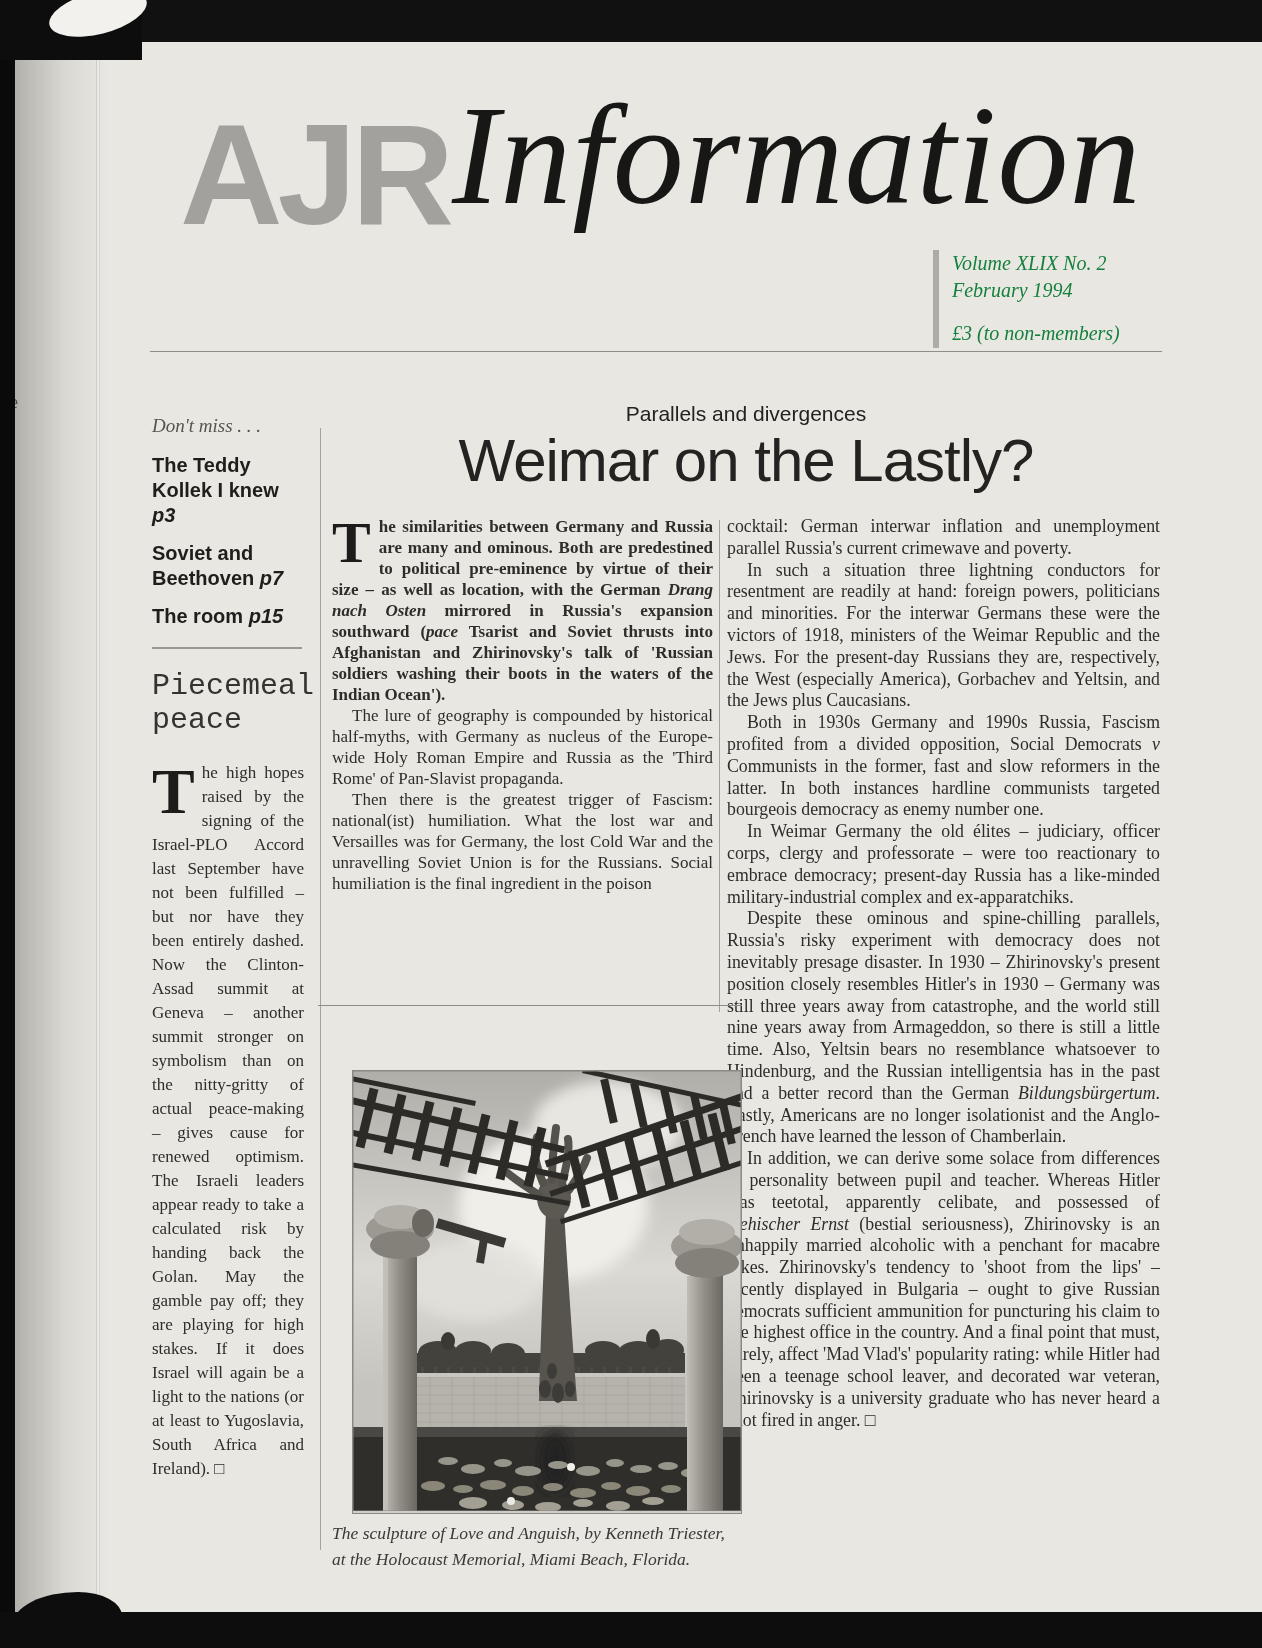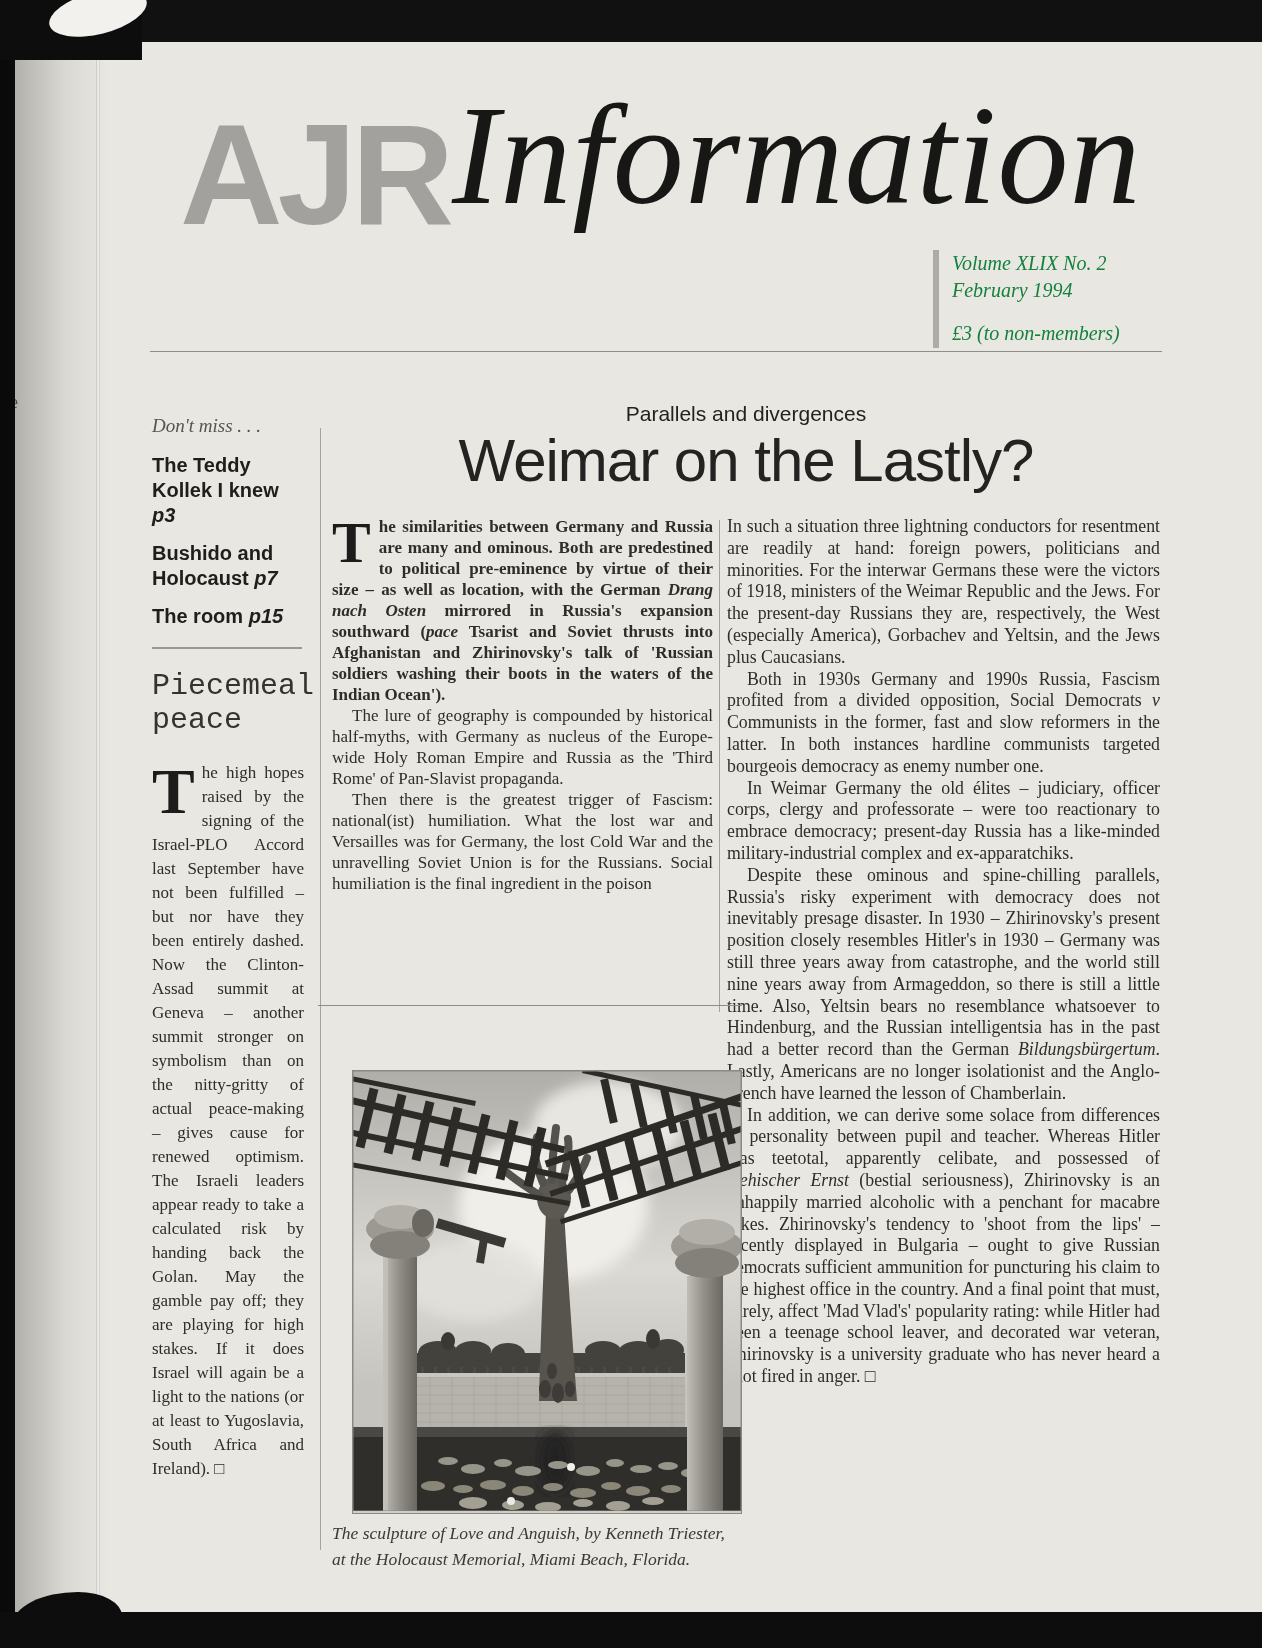--- a/index.html
+++ b/index.html
@@ -123,21 +123,21 @@
   </div>
   <div class="mast-rule"></div>
 
   <div class="sidebar">
     <div class="dont-miss">Don't miss . . .</div>
     <div class="sb-item">
       <span>The Teddy Kollek I knew</span>
       <span class="pg">p3</span>
     </div>
     <div class="sb-item">
-      <span>Bushido and Holocaust</span>
+      <span>Soviet and Beethoven</span>
       <span class="pg">p7</span>
     </div>
     <div class="sb-item">
       <span>The room</span>
       <span class="pg">p15</span>
     </div>
     <div class="sb-rule"></div>
     <div class="sb-head">Piecemeal peace</div>
     <div class="sb-body">
       <span class="dropcap">T</span><span>he high hopes raised by the signing of the Israel-PLO Accord last September have not been fulfilled – but nor have they been entirely dashed. Now the Clinton-Assad summit at Geneva – another summit stronger on symbolism than on the nitty-gritty of actual peace-making – gives cause for renewed optimism. The Israeli leaders appear ready to take a calculated risk by handing back the Golan. May the gamble pay off; they are playing for high stakes. If it does Israel will again be a light to the nations (or at least to Yugoslavia, South Africa and Ireland). □</span>
@@ -150,20 +150,21 @@
 
   <div class="col col1">
     <p class="lede"><span class="dropcap">T</span><span>he similarities between Germany and Russia are many and ominous. Both are predestined to political pre-eminence by virtue of their size – as well as location, with the German <i>Drang nach Osten</i> mirrored in Russia's expansion southward (<i>pace</i> Tsarist and Soviet thrusts into Afghanistan and Zhirinovsky's talk of 'Russian soldiers washing their boots in the waters of the Indian Ocean').</span></p>
     <p>The lure of geography is compounded by historical half-myths, with Germany as nucleus of the Europe-wide Holy Roman Empire and Russia as the 'Third Rome' of Pan-Slavist propaganda.</p>
     <p>Then there is the greatest trigger of Fascism: national(ist) humiliation. What the lost war and Versailles was for Germany, the lost Cold War and the unravelling Soviet Union is for the Russians. Social humiliation is the final ingredient in the poison</p>
   </div>
 
   <div class="v-rule-cols"></div>
 
   <div class="col col2">
+    <p>cocktail: German interwar inflation and unemployment parallel Russia's current crimewave and poverty.</p>
     <p>In such a situation three lightning conductors for resentment are readily at hand: foreign powers, politicians and minorities. For the interwar Germans these were the victors of 1918, ministers of the Weimar Republic and the Jews. For the present-day Russians they are, respectively, the West (especially America), Gorbachev and Yeltsin, and the Jews plus Caucasians.</p>
     <p>Both in 1930s Germany and 1990s Russia, Fascism profited from a divided opposition, Social Democrats <i>v</i> Communists in the former, fast and slow reformers in the latter. In both instances hardline communists targeted bourgeois democracy as enemy number one.</p>
     <p>In Weimar Germany the old élites – judiciary, officer corps, clergy and professorate – were too reactionary to embrace democracy; present-day Russia has a like-minded military-industrial complex and ex-apparatchiks.</p>
     <p>Despite these ominous and spine-chilling parallels, Russia's risky experiment with democracy does not inevitably presage disaster. In 1930 – Zhirinovsky's present position closely resembles Hitler's in 1930 – Germany was still three years away from catastrophe, and the world still nine years away from Armageddon, so there is still a little time. Also, Yeltsin bears no resemblance whatsoever to Hindenburg, and the Russian intelligentsia has in the past had a better record than the German <i>Bildungsbürgertum</i>. Lastly, Americans are no longer isolationist and the Anglo-French have learned the lesson of Chamberlain.</p>
     <p>In addition, we can derive some solace from differences in personality between pupil and teacher. Whereas Hitler was teetotal, apparently celibate, and possessed of <i>viehischer Ernst</i> (bestial seriousness), Zhirinovsky is an unhappily married alcoholic with a penchant for macabre jokes. Zhirinovsky's tendency to 'shoot from the lips' – recently displayed in Bulgaria – ought to give Russian democrats sufficient ammunition for puncturing his claim to the highest office in the country. And a final point that must, surely, affect 'Mad Vlad's' popularity rating: while Hitler had been a teenage school leaver, and decorated war veteran, Zhirinovsky is a university graduate who has never heard a shot fired in anger. □</p>
   </div>
 
   <div class="photo-rule"></div>
   <div class="photo">
     <svg viewBox="0 0 388 440" width="388" height="440">

